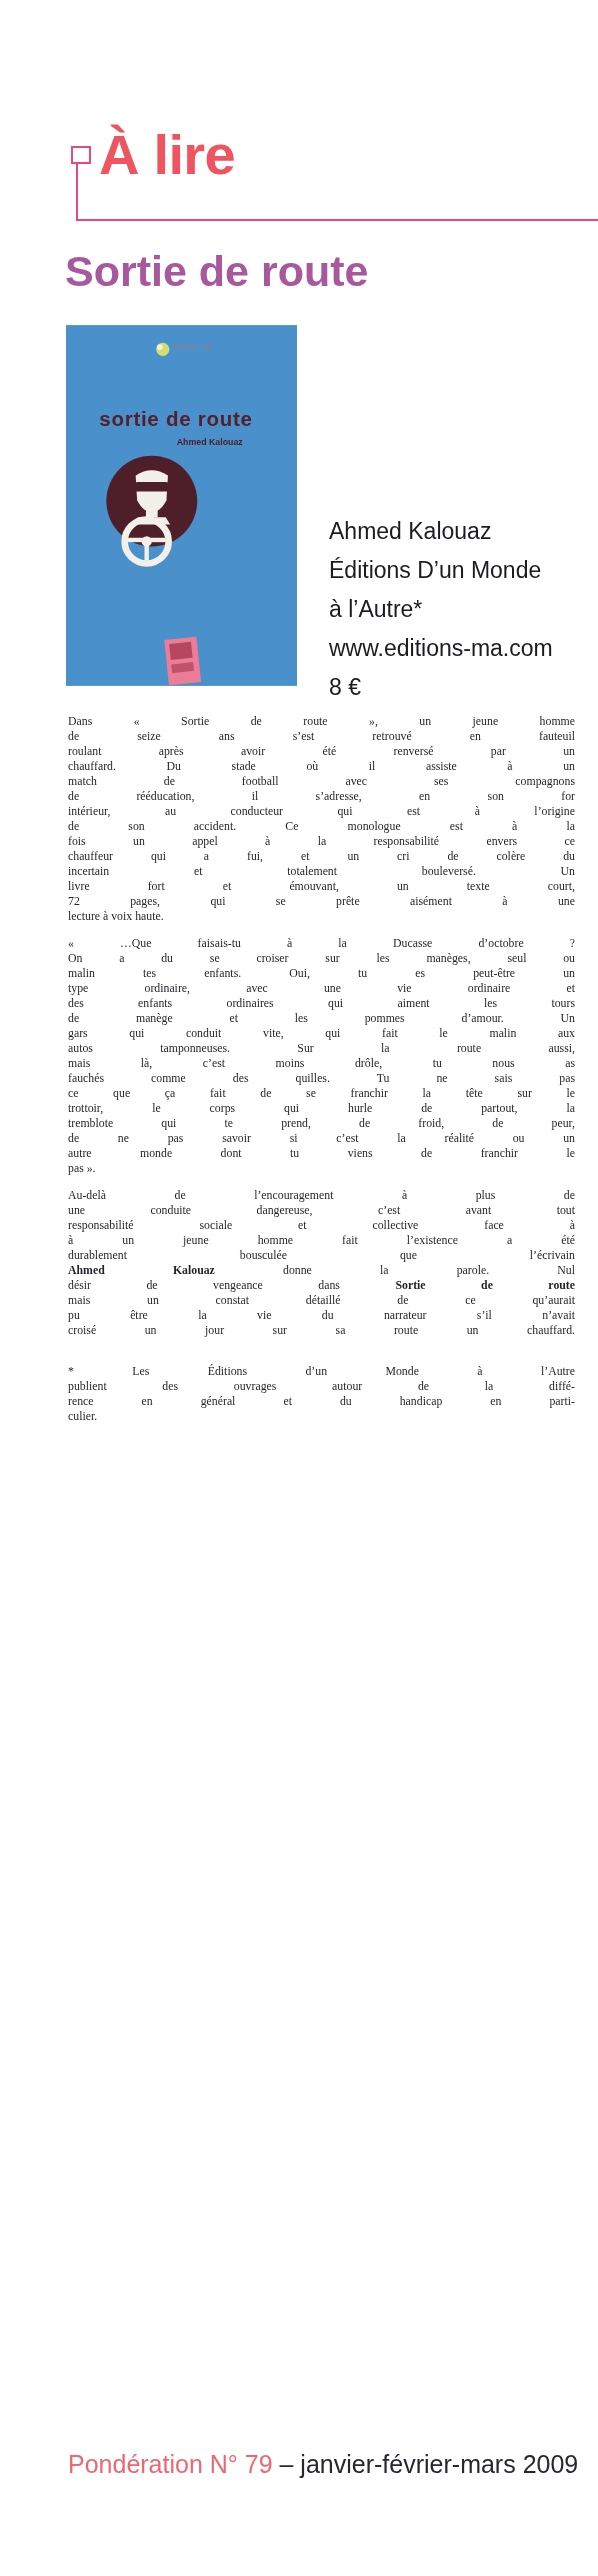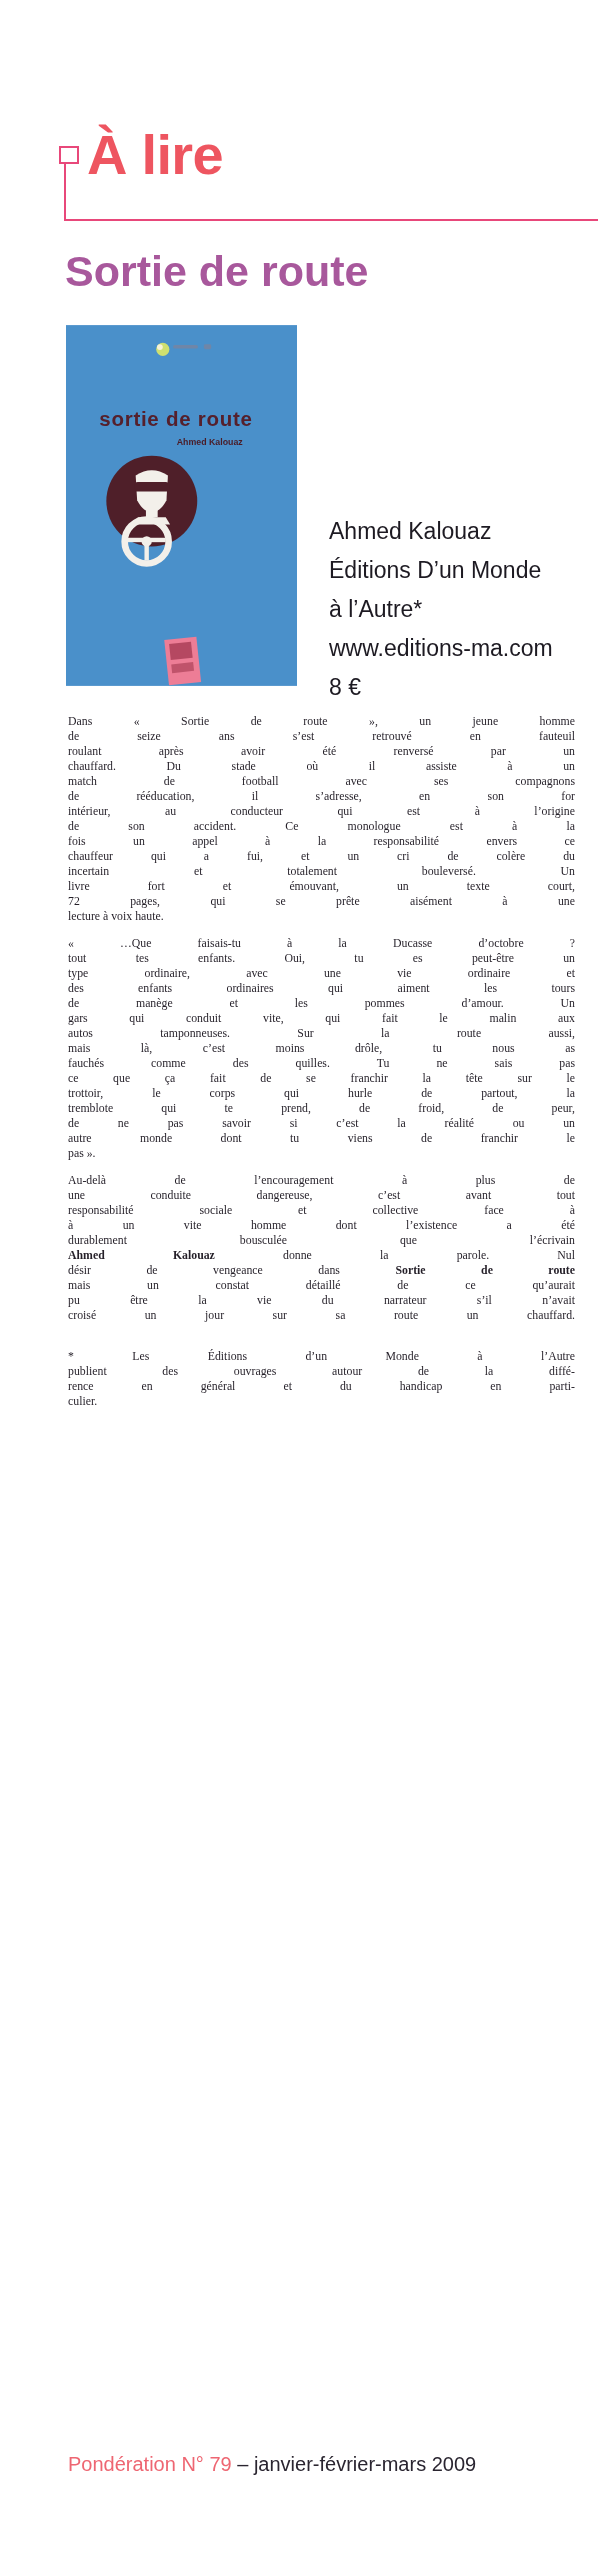--- a/index.html
+++ b/index.html
@@ -7,21 +7,21 @@
     position: relative;
     width: 599px;
     height: 2576px;
     background: #ffffff;
     font-family: "Liberation Sans", "DejaVu Sans", sans-serif;
     color: #241f28;
     overflow: hidden;
   }
 
   
-  .hdr { position: absolute; top: 125px; left: 0; right: 0; height: 98px; }
+  .hdr { position: absolute; top: 125px; left: 12px; right: 0; height: 98px; }
   .hdr-square {
     position: absolute; left: 59px; top: 20.6px;
     width: 16px; height: 14px;
     border: 2.2px solid #e8487a; background: #ffffff;
   }
   .hdr-vline {
     position: absolute; left: 64px; top: 38px;
     width: 2.2px; height: 57px; background: #e8487a;
   }
   .hdr-hline {
@@ -56,21 +56,21 @@
   }
   .para.italic { font-style: italic; }
   .para.footnote { margin-top: 26.4px; }
   .ln { width: 100%; }
   .jl { text-align: justify; text-align-last: justify; -moz-text-align-last: justify; }
   .bold { font-weight: 700; }
 
   
   .footer {
     position: absolute; left: 68px; top: 2450px;
-    font-size: 20px; line-height: 29px; color: #2a2530; white-space: nowrap;
+    font-size: 25px; line-height: 29px; color: #2a2530; white-space: nowrap;
   }
   .footer .journal { color: #ee6672; }
 </style>
 </head>
 <body>
 
 <div class="page">
 
   <div class="hdr">
     <div class="hdr-square"></div>
@@ -144,42 +144,43 @@
       <div class="ln jl">chauffeur qui a fui, et un cri de colère du</div>
       <div class="ln jl">incertain et totalement bouleversé. Un</div>
       <div class="ln jl">livre fort et émouvant, un texte court,</div>
       <div class="ln jl">72 pages, qui se prête aisément à une</div>
       <div class="ln">lecture à voix haute.</div>
     <p></p>
 
     <p class="para italic">
       </p>
       <div class="ln jl">« …Que faisais-tu à la Ducasse d’octobre ?</div>
-      <div class="ln jl">tout tes enfants. Oui, tu es peut-être un</div>
+      <div class="ln jl">On a du se croiser sur les manèges, seul ou</div>
+      <div class="ln jl">malin tes enfants. Oui, tu es peut-être un</div>
       <div class="ln jl">type ordinaire, avec une vie ordinaire et</div>
       <div class="ln jl">des enfants ordinaires qui aiment les tours</div>
       <div class="ln jl">de manège et les pommes d’amour. Un</div>
       <div class="ln jl">gars qui conduit vite, qui fait le malin aux</div>
       <div class="ln jl">autos tamponneuses. Sur la route aussi,</div>
       <div class="ln jl">mais là, c’est moins drôle, tu nous as</div>
       <div class="ln jl">fauchés comme des quilles. Tu ne sais pas</div>
       <div class="ln jl">ce que ça fait de se franchir la tête sur le</div>
       <div class="ln jl">trottoir, le corps qui hurle de partout, la</div>
       <div class="ln jl">tremblote qui te prend, de froid, de peur,</div>
       <div class="ln jl">de ne pas savoir si c’est la réalité ou un</div>
       <div class="ln jl">autre monde dont tu viens de franchir le</div>
       <div class="ln">pas ».</div>
     <p></p>
 
     <p class="para">
       </p>
       <div class="ln jl">Au-delà de l’encouragement à plus de</div>
       <div class="ln jl">une conduite dangereuse, c’est avant tout</div>
       <div class="ln jl">responsabilité sociale et collective face à</div>
-      <div class="ln jl">à un vite homme dont l’existence a été</div>
+      <div class="ln jl">à un jeune homme fait l’existence a été</div>
       <div class="ln jl">durablement bousculée que l’écrivain</div>
       <div class="ln jl"><span class="bold">Ahmed Kalouaz</span><span> donne la parole. Nul</span></div>
       <div class="ln jl"><span>désir de vengeance dans </span><span class="bold">Sortie de route</span></div>
       <div class="ln jl">mais un constat détaillé de ce qu’aurait</div>
       <div class="ln jl">pu être la vie du narrateur s’il n’avait</div>
       <div class="ln jl">croisé un jour sur sa route un chauffard.</div>
     <p></p>
 
     <p class="para italic footnote">
       </p>

